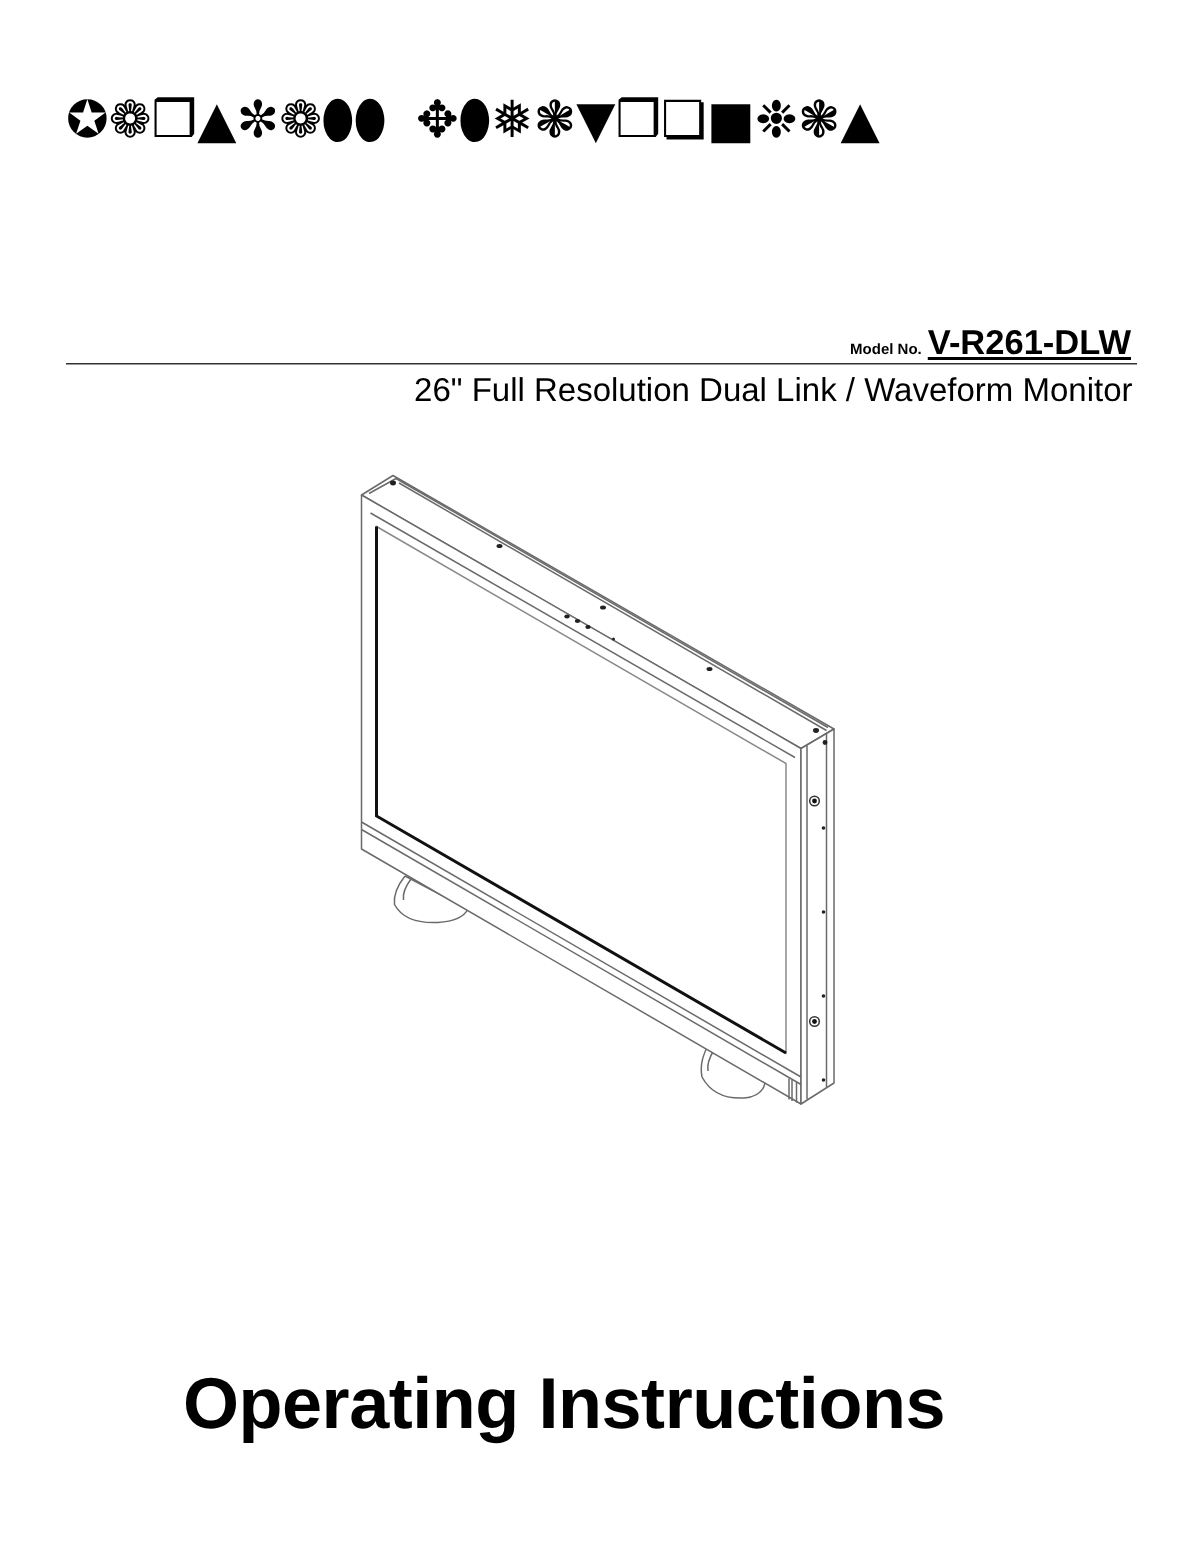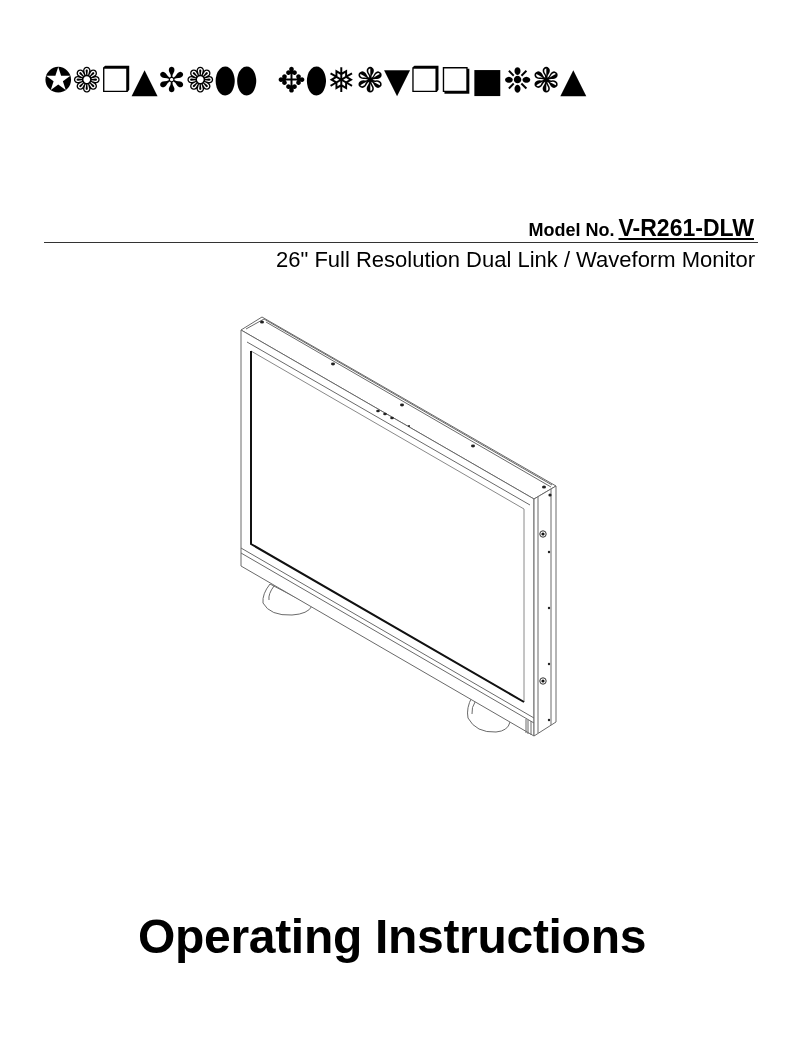--- a/index.html
+++ b/index.html
@@ -1,26 +1,26 @@
 <!DOCTYPE html>
 <html><head>
 <meta charset="utf-8">
 <style>
   html, body { margin: 0; padding: 0; background: #ffffff; }
   body { width: 802px; height: 1037px; position: relative; overflow: hidden; font-family: "Liberation Sans", sans-serif; color: #000; }
   .brand { position: absolute; left: 44px; top: 58px; height: 44px; white-space: nowrap; font-family: "DejaVu Sans", sans-serif; font-size: 34px; line-height: 44px; letter-spacing: 0px; font-weight: bold; }
   .brand .word { display: inline-block; }
   .brand .gap { display: inline-block; width: 20px; }
   .model-line { position: absolute; right: 48px; top: 214px; white-space: nowrap; font-weight: bold; line-height: 28px; }
-  .model-label { font-size: 18px; }
+  .model-label { font-size: 10px; }
   .model-number { font-size: 23px; margin-left: 4px; text-decoration: underline; }
   .rule { position: absolute; left: 44px; top: 242px; width: 714px; height: 1px; background: #333; }
   .subtitle { position: absolute; right: 47px; top: 247px; font-size: 22px; line-height: 26px; white-space: nowrap; }
   .illustration { position: absolute; left: 0; top: 0; width: 802px; height: 1037px; pointer-events: none; }
-  .doc-title { position: absolute; left: 16px; width: 752px; top: 907px; text-align: center; font-weight: bold; font-size: 48px; line-height: 60px; letter-spacing: -0.3px; }
+  .doc-title { position: absolute; left: 0; width: 752px; top: 907px; text-align: center; font-weight: bold; font-size: 48px; line-height: 60px; letter-spacing: -0.3px; }
 </style>
 </head>
 <body>
 
 <div class="brand">
   <span class="word">✪❁❒▲✼❁⬮⬮</span><span class="gap"></span><span class="word">✥⬮❅❃▼❒❏■❉❃▲</span>
 </div>
 
 <div class="model-line">
   <span class="model-label">Model No.</span><span class="model-number">V-R261-DLW</span>

